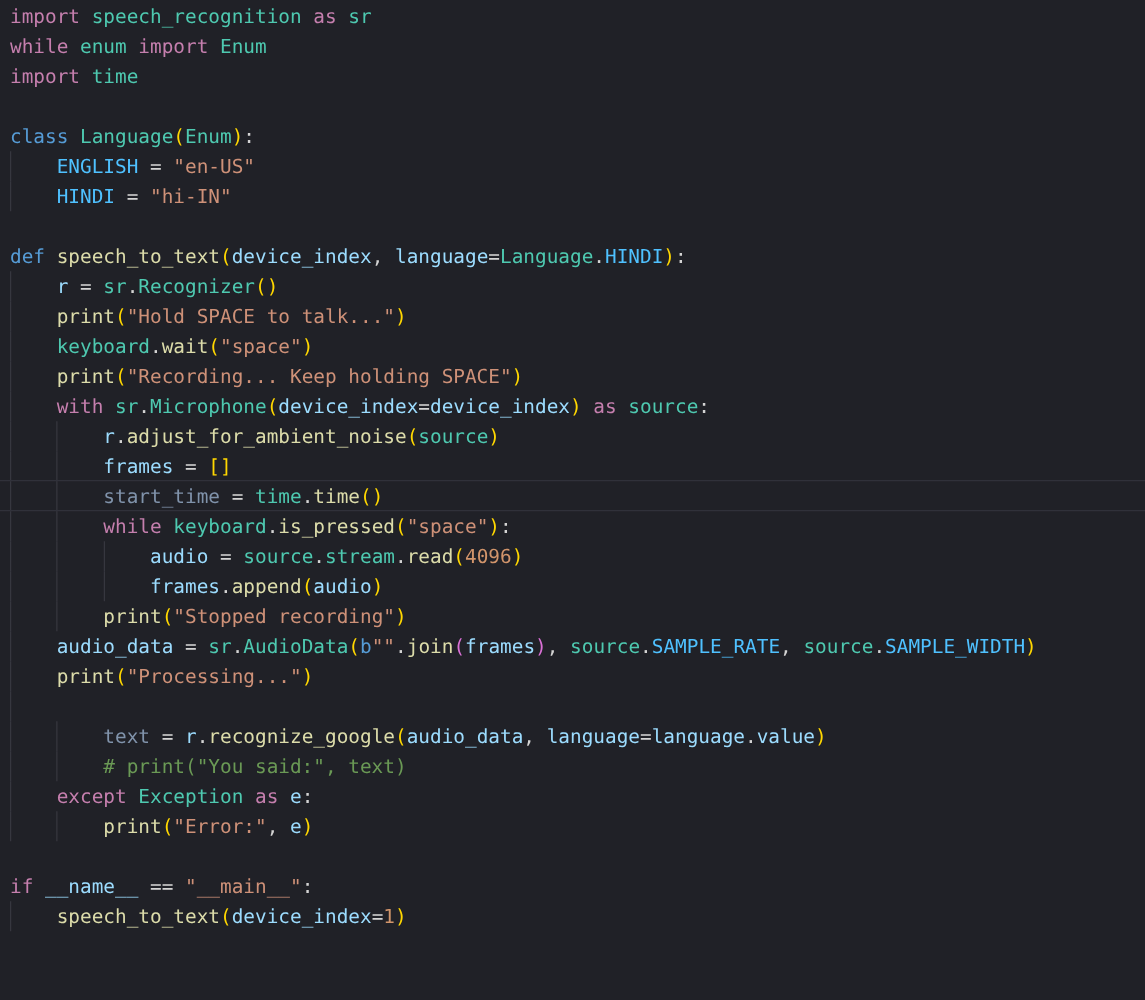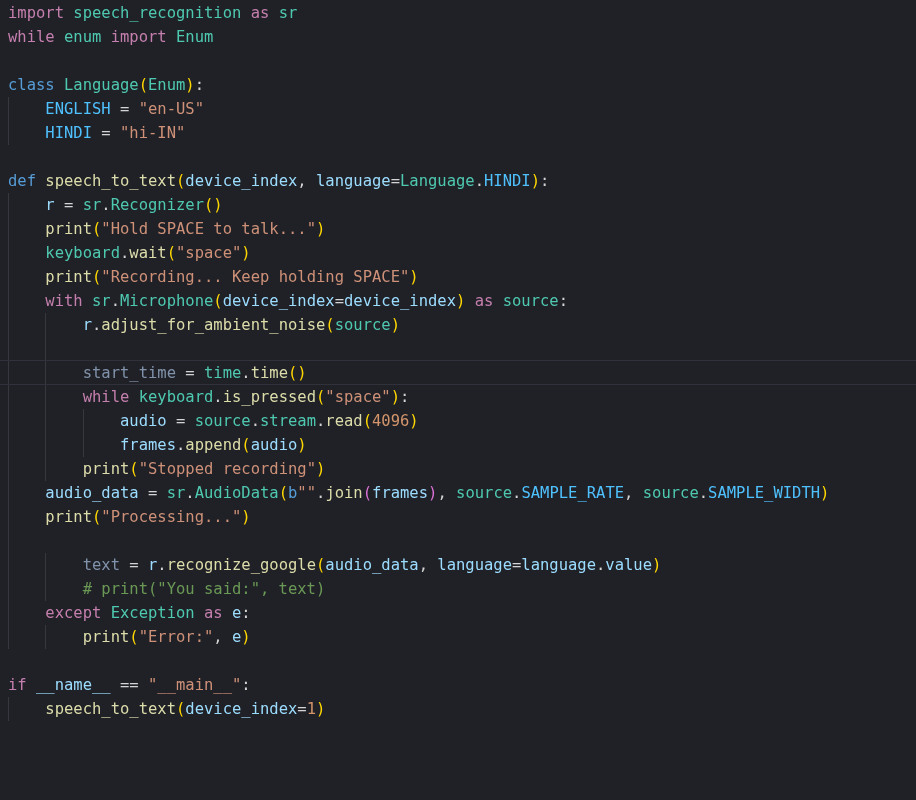--- a/index.html
+++ b/index.html
@@ -37,33 +37,34 @@
     background:var(--indent-guide);
   }
   .tok{display:inline;}
 </style>
 </head>
 <body style="background: rgb(32, 33, 39);">
 
 <div id="editor" style="--line-highlight-border: #30313a; --indent-guide: #36373f;">
     <div class="line"><span><span class="tok" style="color: rgb(197, 127, 174);">import </span><span class="tok" style="color: rgb(78, 201, 176);">speech_recognition</span><span class="tok" style="color: rgb(197, 127, 174);"> as </span><span class="tok" style="color: rgb(78, 201, 176);">sr</span></span></div>
     <div class="line"><span><span class="tok" style="color: rgb(197, 127, 174);">while </span><span class="tok" style="color: rgb(78, 201, 176);">enum</span><span class="tok" style="color: rgb(197, 127, 174);"> import </span><span class="tok" style="color: rgb(78, 201, 176);">Enum</span></span></div>
+    <div class="line"><span><span class="tok" style="color: rgb(197, 127, 174);">import </span><span class="tok" style="color: rgb(78, 201, 176);">time</span></span></div>
     <div class="line"><span></span></div>
     <div class="line"><span><span class="tok" style="color: rgb(86, 156, 214);">class </span><span class="tok" style="color: rgb(78, 201, 176);">Language</span><span class="tok" style="color: rgb(255, 215, 0);">(</span><span class="tok" style="color: rgb(78, 201, 176);">Enum</span><span class="tok" style="color: rgb(255, 215, 0);">)</span><span class="tok" style="color: rgb(212, 212, 212);">:</span></span></div>
     <div class="line"><span class="guide" style="left: 8px;"></span><span>    <span class="tok" style="color: rgb(79, 193, 255);">ENGLISH</span><span class="tok" style="color: rgb(212, 212, 212);"> = </span><span class="tok" style="color: rgb(206, 145, 120);">"en-US"</span></span></div>
     <div class="line"><span class="guide" style="left: 8px;"></span><span>    <span class="tok" style="color: rgb(79, 193, 255);">HINDI</span><span class="tok" style="color: rgb(212, 212, 212);"> = </span><span class="tok" style="color: rgb(206, 145, 120);">"hi-IN"</span></span></div>
     <div class="line"><span></span></div>
     <div class="line"><span><span class="tok" style="color: rgb(86, 156, 214);">def </span><span class="tok" style="color: rgb(220, 220, 170);">speech_to_text</span><span class="tok" style="color: rgb(255, 215, 0);">(</span><span class="tok" style="color: rgb(156, 220, 254);">device_index</span><span class="tok" style="color: rgb(212, 212, 212);">, </span><span class="tok" style="color: rgb(156, 220, 254);">language</span><span class="tok" style="color: rgb(212, 212, 212);">=</span><span class="tok" style="color: rgb(78, 201, 176);">Language</span><span class="tok" style="color: rgb(212, 212, 212);">.</span><span class="tok" style="color: rgb(79, 193, 255);">HINDI</span><span class="tok" style="color: rgb(255, 215, 0);">)</span><span class="tok" style="color: rgb(212, 212, 212);">:</span></span></div>
     <div class="line"><span class="guide" style="left: 8px;"></span><span>    <span class="tok" style="color: rgb(156, 220, 254);">r</span><span class="tok" style="color: rgb(212, 212, 212);"> = </span><span class="tok" style="color: rgb(78, 201, 176);">sr</span><span class="tok" style="color: rgb(212, 212, 212);">.</span><span class="tok" style="color: rgb(78, 201, 176);">Recognizer</span><span class="tok" style="color: rgb(255, 215, 0);">()</span></span></div>
     <div class="line"><span class="guide" style="left: 8px;"></span><span>    <span class="tok" style="color: rgb(220, 220, 170);">print</span><span class="tok" style="color: rgb(255, 215, 0);">(</span><span class="tok" style="color: rgb(206, 145, 120);">"Hold SPACE to talk..."</span><span class="tok" style="color: rgb(255, 215, 0);">)</span></span></div>
     <div class="line"><span class="guide" style="left: 8px;"></span><span>    <span class="tok" style="color: rgb(78, 201, 176);">keyboard</span><span class="tok" style="color: rgb(212, 212, 212);">.</span><span class="tok" style="color: rgb(220, 220, 170);">wait</span><span class="tok" style="color: rgb(255, 215, 0);">(</span><span class="tok" style="color: rgb(206, 145, 120);">"space"</span><span class="tok" style="color: rgb(255, 215, 0);">)</span></span></div>
     <div class="line"><span class="guide" style="left: 8px;"></span><span>    <span class="tok" style="color: rgb(220, 220, 170);">print</span><span class="tok" style="color: rgb(255, 215, 0);">(</span><span class="tok" style="color: rgb(206, 145, 120);">"Recording... Keep holding SPACE"</span><span class="tok" style="color: rgb(255, 215, 0);">)</span></span></div>
     <div class="line"><span class="guide" style="left: 8px;"></span><span>    <span class="tok" style="color: rgb(197, 127, 174);">with </span><span class="tok" style="color: rgb(78, 201, 176);">sr</span><span class="tok" style="color: rgb(212, 212, 212);">.</span><span class="tok" style="color: rgb(78, 201, 176);">Microphone</span><span class="tok" style="color: rgb(255, 215, 0);">(</span><span class="tok" style="color: rgb(156, 220, 254);">device_index</span><span class="tok" style="color: rgb(212, 212, 212);">=</span><span class="tok" style="color: rgb(156, 220, 254);">device_index</span><span class="tok" style="color: rgb(255, 215, 0);">)</span><span class="tok" style="color: rgb(197, 127, 174);"> as </span><span class="tok" style="color: rgb(78, 201, 176);">source</span><span class="tok" style="color: rgb(212, 212, 212);">:</span></span></div>
     <div class="line"><span class="guide" style="left: 8px;"></span><span class="guide" style="left: 45.344px;"></span><span>        <span class="tok" style="color: rgb(156, 220, 254);">r</span><span class="tok" style="color: rgb(212, 212, 212);">.</span><span class="tok" style="color: rgb(220, 220, 170);">adjust_for_ambient_noise</span><span class="tok" style="color: rgb(255, 215, 0);">(</span><span class="tok" style="color: rgb(78, 201, 176);">source</span><span class="tok" style="color: rgb(255, 215, 0);">)</span></span></div>
-    <div class="line"><span class="guide" style="left: 8px;"></span><span class="guide" style="left: 45.344px;"></span></div>
+    <div class="line"><span class="guide" style="left: 8px;"></span><span class="guide" style="left: 45.344px;"></span><span>        <span class="tok" style="color: rgb(156, 220, 254);">frames</span><span class="tok" style="color: rgb(212, 212, 212);"> = </span><span class="tok" style="color: rgb(255, 215, 0);">[]</span></span></div>
     <div class="line current"><span class="guide" style="left: 8px;"></span><span class="guide" style="left: 45.344px;"></span><span>        <span class="tok" style="color: rgb(128, 147, 171);">start_time</span><span class="tok" style="color: rgb(212, 212, 212);"> = </span><span class="tok" style="color: rgb(78, 201, 176);">time</span><span class="tok" style="color: rgb(212, 212, 212);">.</span><span class="tok" style="color: rgb(220, 220, 170);">time</span><span class="tok" style="color: rgb(255, 215, 0);">()</span></span></div>
     <div class="line"><span class="guide" style="left: 8px;"></span><span class="guide" style="left: 45.344px;"></span><span>        <span class="tok" style="color: rgb(197, 127, 174);">while </span><span class="tok" style="color: rgb(78, 201, 176);">keyboard</span><span class="tok" style="color: rgb(212, 212, 212);">.</span><span class="tok" style="color: rgb(220, 220, 170);">is_pressed</span><span class="tok" style="color: rgb(255, 215, 0);">(</span><span class="tok" style="color: rgb(206, 145, 120);">"space"</span><span class="tok" style="color: rgb(255, 215, 0);">)</span><span class="tok" style="color: rgb(212, 212, 212);">:</span></span></div>
     <div class="line"><span class="guide" style="left: 8px;"></span><span class="guide" style="left: 45.344px;"></span><span class="guide" style="left: 82.688px;"></span><span>            <span class="tok" style="color: rgb(156, 220, 254);">audio</span><span class="tok" style="color: rgb(212, 212, 212);"> = </span><span class="tok" style="color: rgb(78, 201, 176);">source</span><span class="tok" style="color: rgb(212, 212, 212);">.</span><span class="tok" style="color: rgb(78, 201, 176);">stream</span><span class="tok" style="color: rgb(212, 212, 212);">.</span><span class="tok" style="color: rgb(220, 220, 170);">read</span><span class="tok" style="color: rgb(255, 215, 0);">(</span><span class="tok" style="color: rgb(210, 149, 107);">4096</span><span class="tok" style="color: rgb(255, 215, 0);">)</span></span></div>
     <div class="line"><span class="guide" style="left: 8px;"></span><span class="guide" style="left: 45.344px;"></span><span class="guide" style="left: 82.688px;"></span><span>            <span class="tok" style="color: rgb(156, 220, 254);">frames</span><span class="tok" style="color: rgb(212, 212, 212);">.</span><span class="tok" style="color: rgb(220, 220, 170);">append</span><span class="tok" style="color: rgb(255, 215, 0);">(</span><span class="tok" style="color: rgb(156, 220, 254);">audio</span><span class="tok" style="color: rgb(255, 215, 0);">)</span></span></div>
     <div class="line"><span class="guide" style="left: 8px;"></span><span class="guide" style="left: 45.344px;"></span><span>        <span class="tok" style="color: rgb(220, 220, 170);">print</span><span class="tok" style="color: rgb(255, 215, 0);">(</span><span class="tok" style="color: rgb(206, 145, 120);">"Stopped recording"</span><span class="tok" style="color: rgb(255, 215, 0);">)</span></span></div>
     <div class="line"><span class="guide" style="left: 8px;"></span><span>    <span class="tok" style="color: rgb(156, 220, 254);">audio_data</span><span class="tok" style="color: rgb(212, 212, 212);"> = </span><span class="tok" style="color: rgb(78, 201, 176);">sr</span><span class="tok" style="color: rgb(212, 212, 212);">.</span><span class="tok" style="color: rgb(78, 201, 176);">AudioData</span><span class="tok" style="color: rgb(255, 215, 0);">(</span><span class="tok" style="color: rgb(86, 156, 214);">b</span><span class="tok" style="color: rgb(206, 145, 120);">""</span><span class="tok" style="color: rgb(212, 212, 212);">.</span><span class="tok" style="color: rgb(220, 220, 170);">join</span><span class="tok" style="color: rgb(218, 112, 214);">(</span><span class="tok" style="color: rgb(156, 220, 254);">frames</span><span class="tok" style="color: rgb(218, 112, 214);">)</span><span class="tok" style="color: rgb(212, 212, 212);">, </span><span class="tok" style="color: rgb(78, 201, 176);">source</span><span class="tok" style="color: rgb(212, 212, 212);">.</span><span class="tok" style="color: rgb(79, 193, 255);">SAMPLE_RATE</span><span class="tok" style="color: rgb(212, 212, 212);">, </span><span class="tok" style="color: rgb(78, 201, 176);">source</span><span class="tok" style="color: rgb(212, 212, 212);">.</span><span class="tok" style="color: rgb(79, 193, 255);">SAMPLE_WIDTH</span><span class="tok" style="color: rgb(255, 215, 0);">)</span></span></div>
     <div class="line"><span class="guide" style="left: 8px;"></span><span>    <span class="tok" style="color: rgb(220, 220, 170);">print</span><span class="tok" style="color: rgb(255, 215, 0);">(</span><span class="tok" style="color: rgb(206, 145, 120);">"Processing..."</span><span class="tok" style="color: rgb(255, 215, 0);">)</span></span></div>
     <div class="line"><span class="guide" style="left: 8px;"></span><span></span></div>
     <div class="line"><span class="guide" style="left: 8px;"></span><span class="guide" style="left: 45.344px;"></span><span>        <span class="tok" style="color: rgb(128, 147, 171);">text</span><span class="tok" style="color: rgb(212, 212, 212);"> = </span><span class="tok" style="color: rgb(156, 220, 254);">r</span><span class="tok" style="color: rgb(212, 212, 212);">.</span><span class="tok" style="color: rgb(220, 220, 170);">recognize_google</span><span class="tok" style="color: rgb(255, 215, 0);">(</span><span class="tok" style="color: rgb(156, 220, 254);">audio_data</span><span class="tok" style="color: rgb(212, 212, 212);">, </span><span class="tok" style="color: rgb(156, 220, 254);">language</span><span class="tok" style="color: rgb(212, 212, 212);">=</span><span class="tok" style="color: rgb(156, 220, 254);">language</span><span class="tok" style="color: rgb(212, 212, 212);">.</span><span class="tok" style="color: rgb(156, 220, 254);">value</span><span class="tok" style="color: rgb(255, 215, 0);">)</span></span></div>
     <div class="line"><span class="guide" style="left: 8px;"></span><span class="guide" style="left: 45.344px;"></span><span>        <span class="tok" style="color: rgb(106, 153, 85);"># print("You said:", text)</span></span></div>

